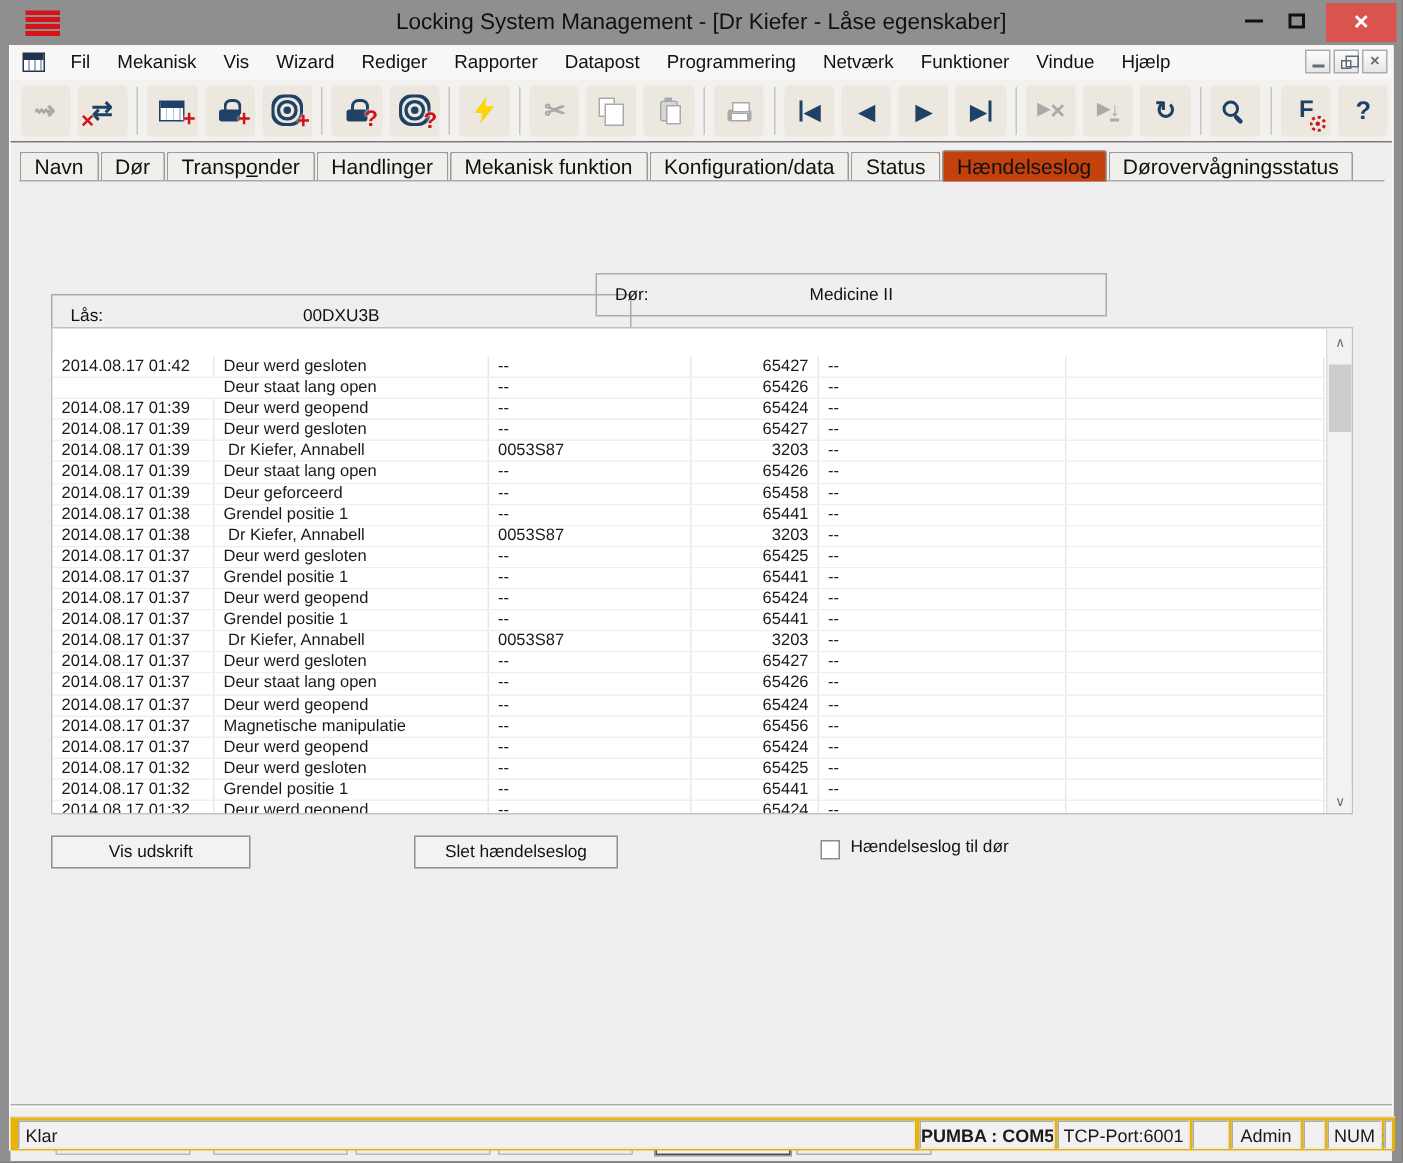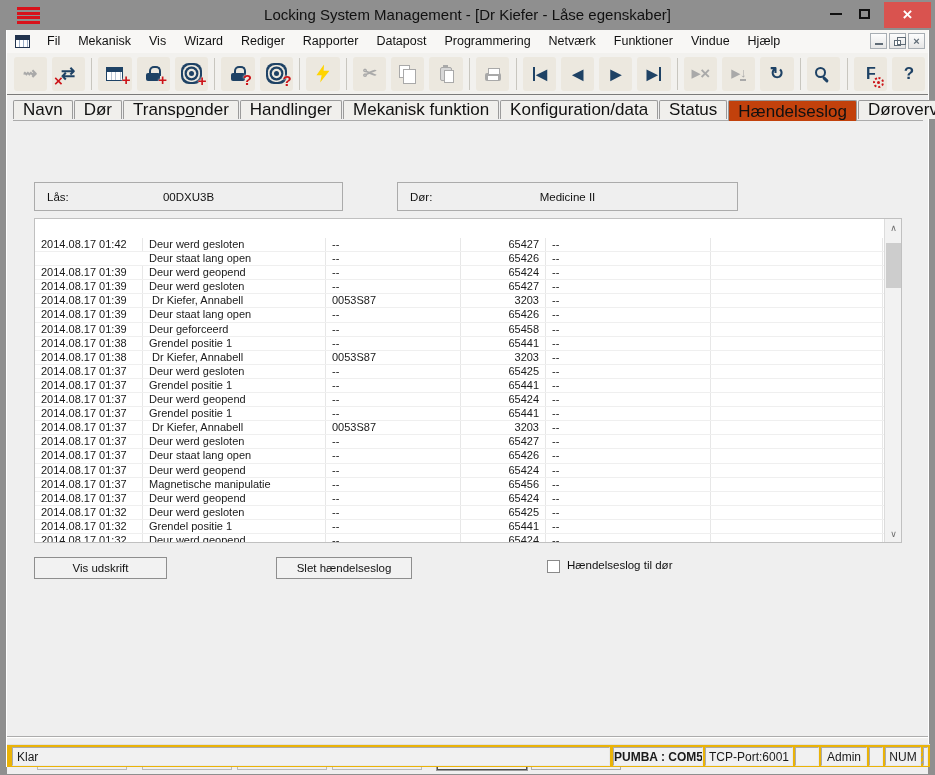--- a/index.html
+++ b/index.html
@@ -81,31 +81,31 @@
   .navbar-ic { font-size:14px; font-weight:bold; line-height:1; }
   .bar-l { border-left:2.5px solid currentColor; padding-left:1.5px; }
   .bar-r { border-right:2.5px solid currentColor; padding-right:1.5px; }
   .under-bar { border-bottom:2.5px solid currentColor; }
 
   
   .content { position:absolute; left:0; top:66px; width:921px; height:641px; background:#EFEFEF;
     border-bottom:1px solid #ACACAC; box-shadow:0 1px 0 #FFFFFF; }
 
   
-  .tabbar { position:absolute; left:6px; top:4px; display:flex; align-items:flex-start; height:21px; width:910px;
-    border-bottom:1px solid #ABABAB; font-size:17px; color:#111; }
+  .tabbar { position:absolute; left:6px; top:4px; display:flex; align-items:flex-end; height:21px; width:910px;
+    border-bottom:1px solid #ABABAB; font-size:14px; color:#111; }
   .tab { height:19px; line-height:18px; padding:0 9px; background:#F0EFEC; border:1px solid #9B9B9B;
     border-bottom:none; border-radius:2px 2px 0 0; margin-right:1px; position:relative; cursor:default; white-space:nowrap; }
   .tab.active { height:21px; line-height:21px; background:#c2410c; margin-bottom:-1px; z-index:2; }
 
   
   .fieldbox { position:absolute; height:29px; border:1px solid #ABABAB; display:flex; align-items:center; font-size:11.5px; color:#111; }
   .fieldbox .flabel { position:absolute; left:12px; }
   .fieldbox .fvalue { width:100%; text-align:center; }
-  .box-lock { left:27px; top:86px; width:309px; }
+  .box-lock { left:27px; top:100px; width:387px; }
   .box-door { left:390px; top:86px; width:341px; }
 
   
   .grid { position:absolute; left:27px; top:122px; width:868px; height:325px; background:#fff;
     border:1px solid #C0C0C0; overflow:hidden; }
   .grid-header { display:flex; height:19px; background:linear-gradient(#FBFBFB,#EDEDED);
     border-bottom:1px solid #C5C5C5; font-size:11px; color:#1a1a1a; }
   .gh-cell { padding:0 6px; line-height:18px; border-right:1px solid #C9C9C9; overflow:hidden; white-space:nowrap; flex:none; }
   .gh-cell.right { text-align:right; }
   .grid-body { position:absolute; left:0; top:19px; right:17px; bottom:0; overflow:hidden; }

